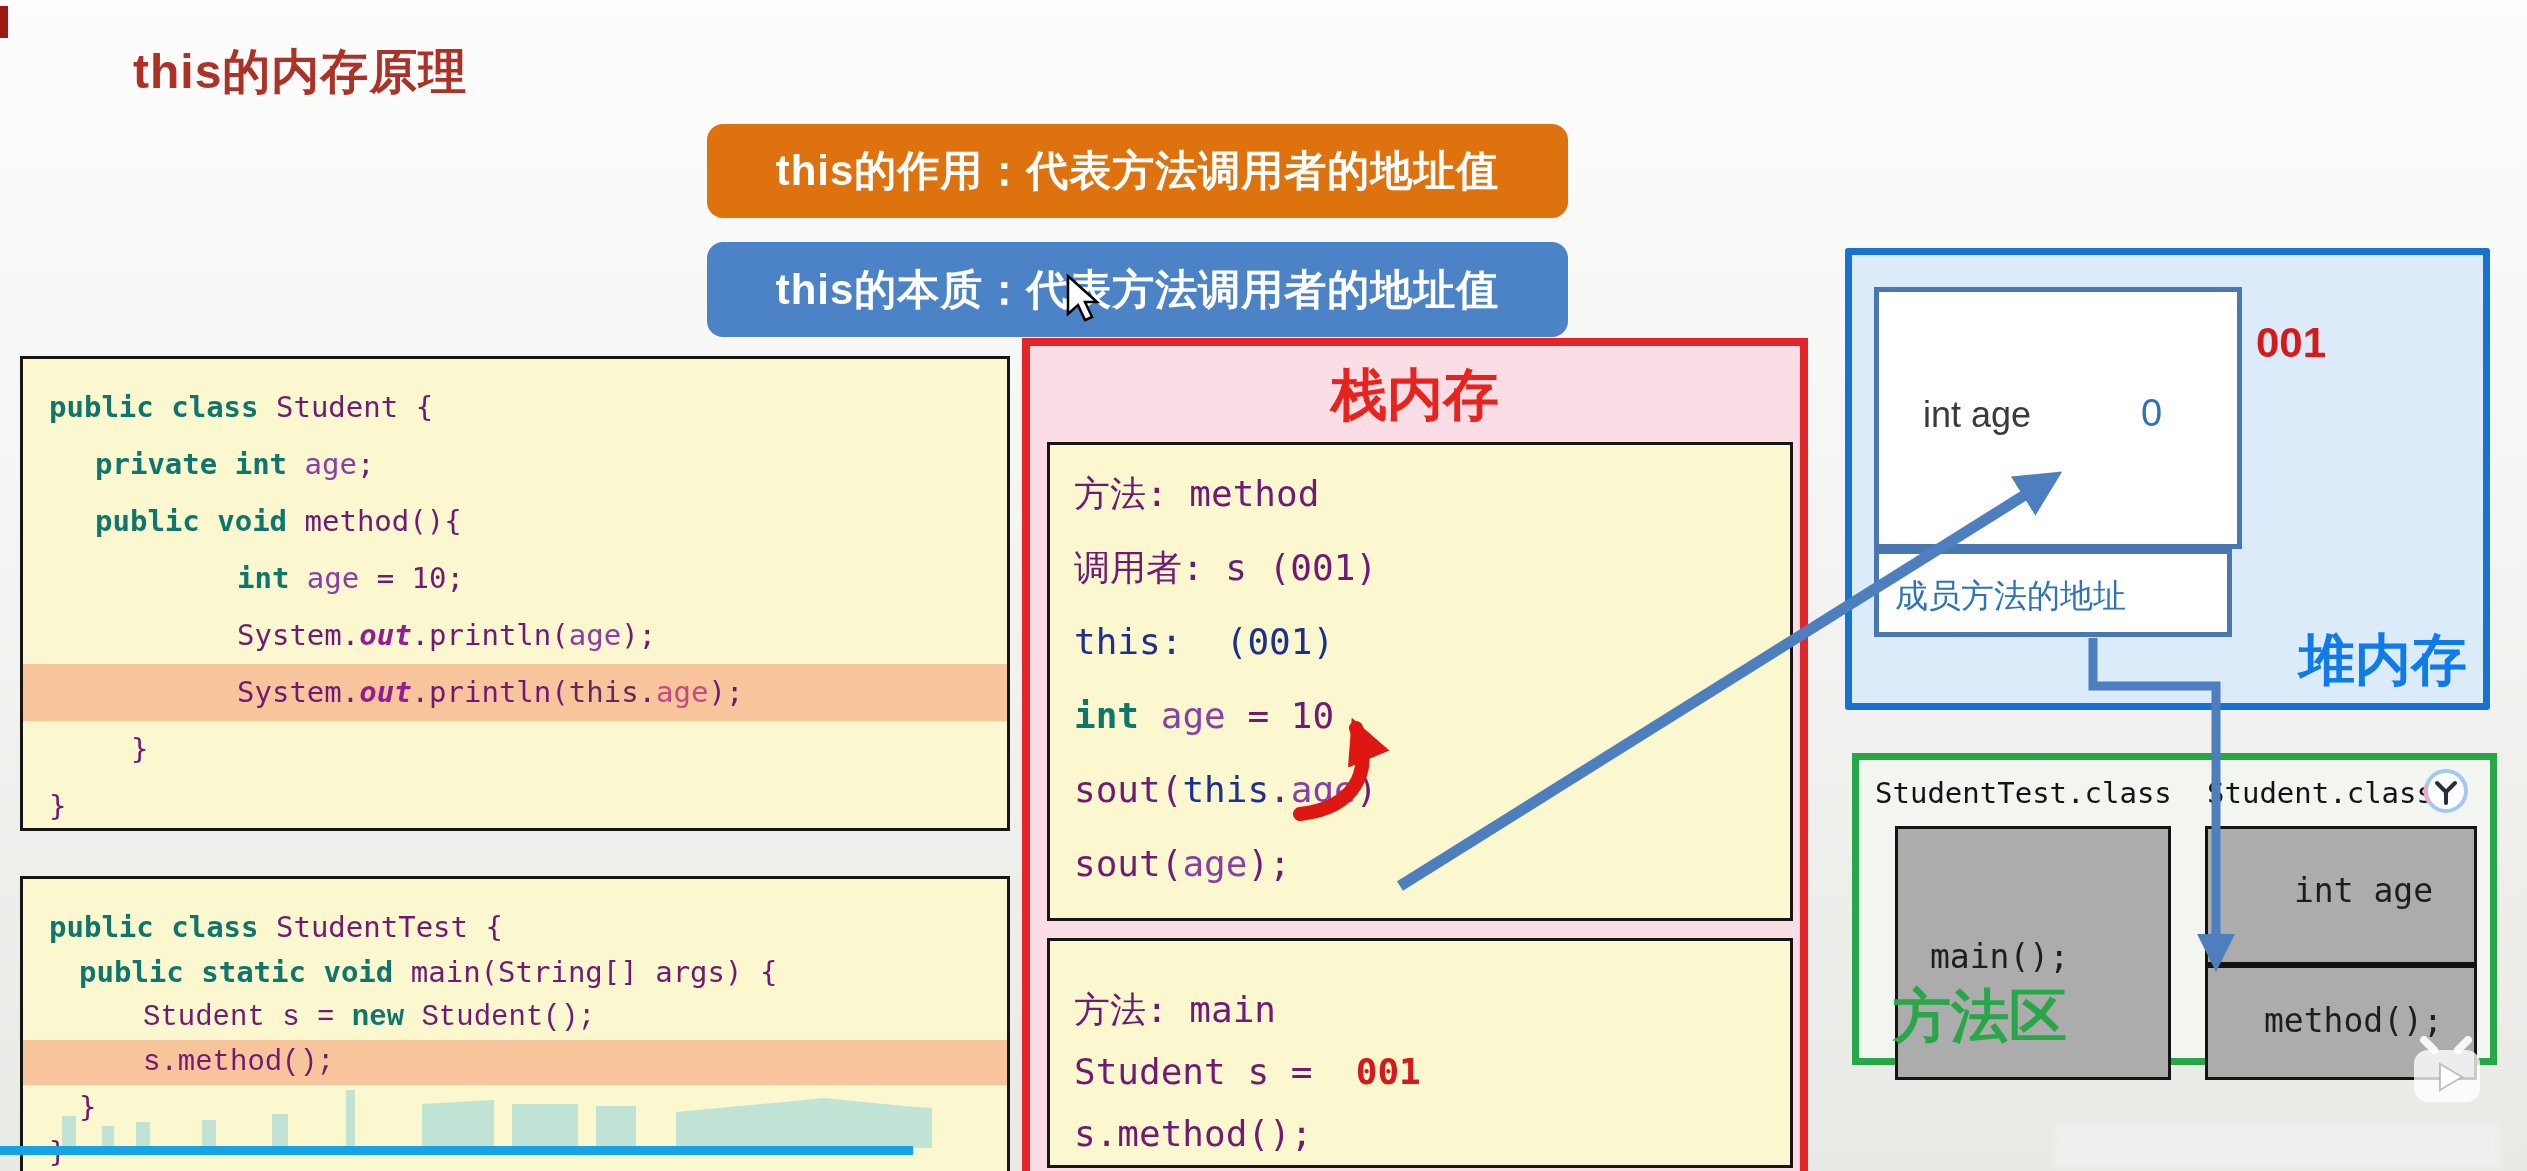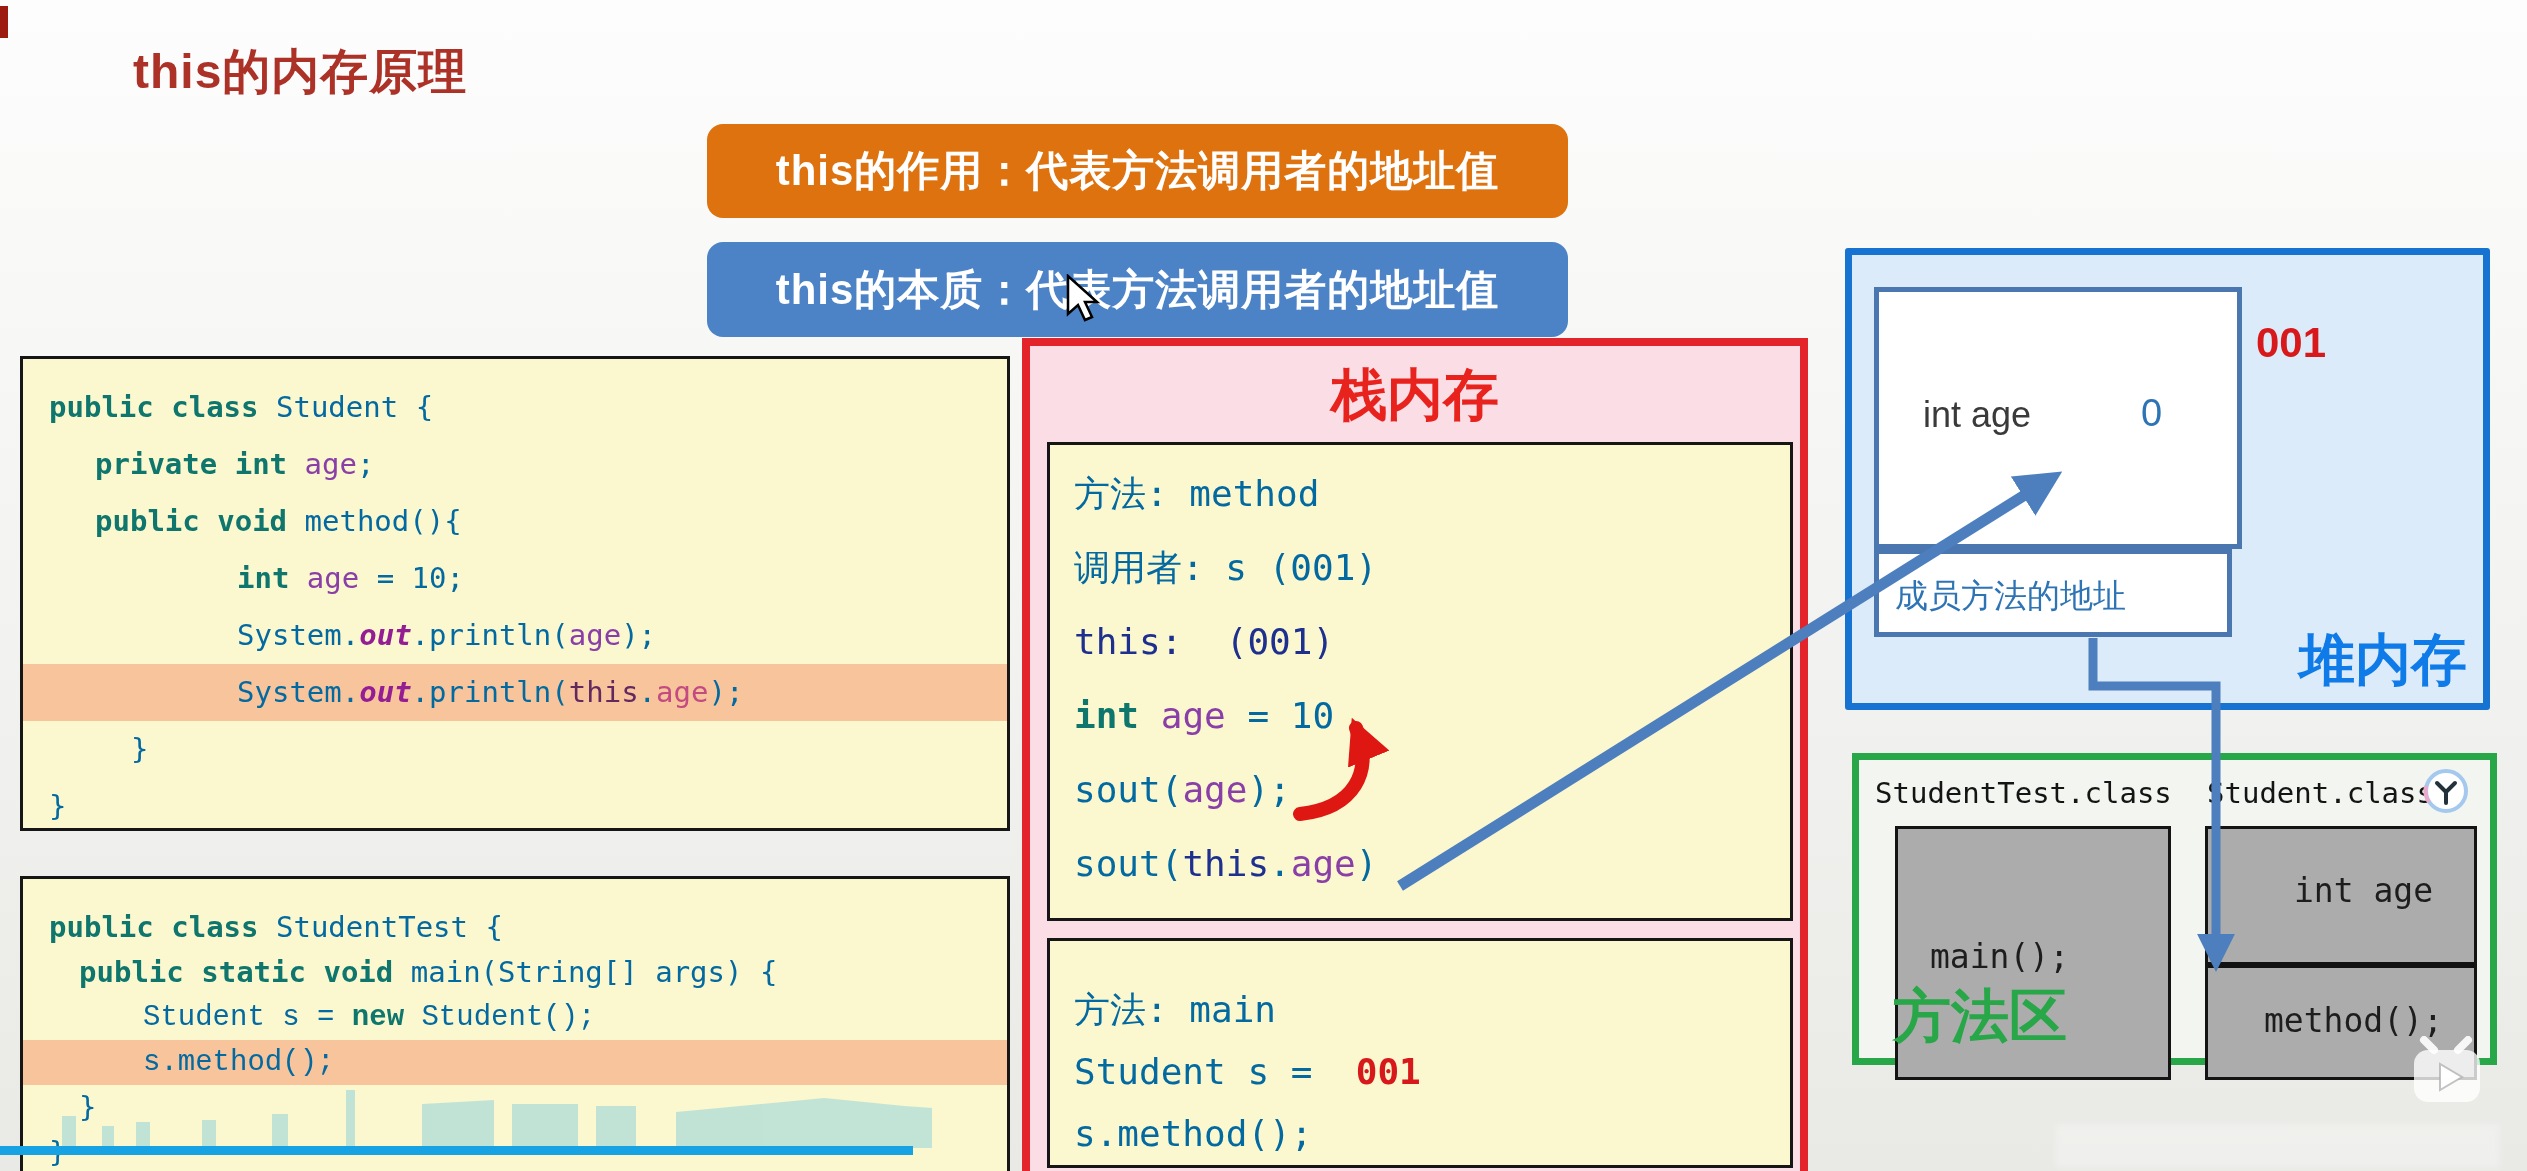--- a/index.html
+++ b/index.html
@@ -32,21 +32,21 @@
   .i4{padding-left:56px;}  .i5{padding-left:120px;font-family:Liberation Mono, monospace;}
 
   
   .c-k{color:#0f766e;font-weight:600;}
   .c-id{color:#8a3fa8;}
   .c-out{color:#941d94;font-weight:700;font-style:italic;}
   .c-this{color:#63295f;}
   .c-pink{color:#c34b82;}
   .c-navy{color:#1d2f8f;}
   .c-red{color:#d7191c;font-weight:800;}
-  .c-t{color:#0369a1;}
+  .c-t{color:#701a75;}
 
   
   .stackbox{position:absolute;left:1022px;top:338px;width:786px;height:848px;background:#fadde5;border:8px solid #e3242b;box-sizing:border-box;}
   .stack-title{position:absolute;left:0;top:12px;width:100%;text-align:center;font-size:56px;font-weight:800;color:#e8231d;}
   .frame{position:absolute;left:17px;width:746px;background:#fbf7cf;border:3px solid #161616;box-sizing:border-box;
          font-size:36px;color:#1b1b1b;}
   .frame .cl{white-space:pre;padding-left:24px;}
   .frame1{top:96px;height:479px;padding-top:12px;}
   .frame1 .cl{height:74px;line-height:74px;}
   .frame2{top:592px;height:230px;padding-top:38px;}
@@ -115,22 +115,22 @@
       <div class="cl i0"><span class="c-t">}</span></div>
     </div>
 
   <div class="stackbox">
     <div class="stack-title">栈内存</div>
     <div class="frame frame1 mono">
         <div class="cl"><span class="c-t">方法: method</span></div>
         <div class="cl"><span class="c-t">调用者: s (001)</span></div>
         <div class="cl"><span class="c-navy">this:  (001)</span></div>
         <div class="cl"><span class="c-k">int </span><span class="c-id">age</span><span class="c-t"> = 10</span></div>
+        <div class="cl"><span class="c-t">sout(</span><span class="c-navy">this</span><span class="c-t">.</span><span class="c-id">age</span><span class="c-t">)</span></div>
         <div class="cl"><span class="c-t">sout(</span><span class="c-id">age</span><span class="c-t">);</span></div>
-        <div class="cl"><span class="c-t">sout(</span><span class="c-navy">this</span><span class="c-t">.</span><span class="c-id">age</span><span class="c-t">)</span></div>
       </div>
     <div class="frame frame2 mono">
         <div class="cl"><span class="c-t">方法: main</span></div>
         <div class="cl"><span class="c-t">Student s =  </span><span class="c-red">001</span></div>
         <div class="cl"><span class="c-t">s.method();</span></div>
       </div>
   </div>
 
   <div class="heapbox">
     <div class="heap-field">

